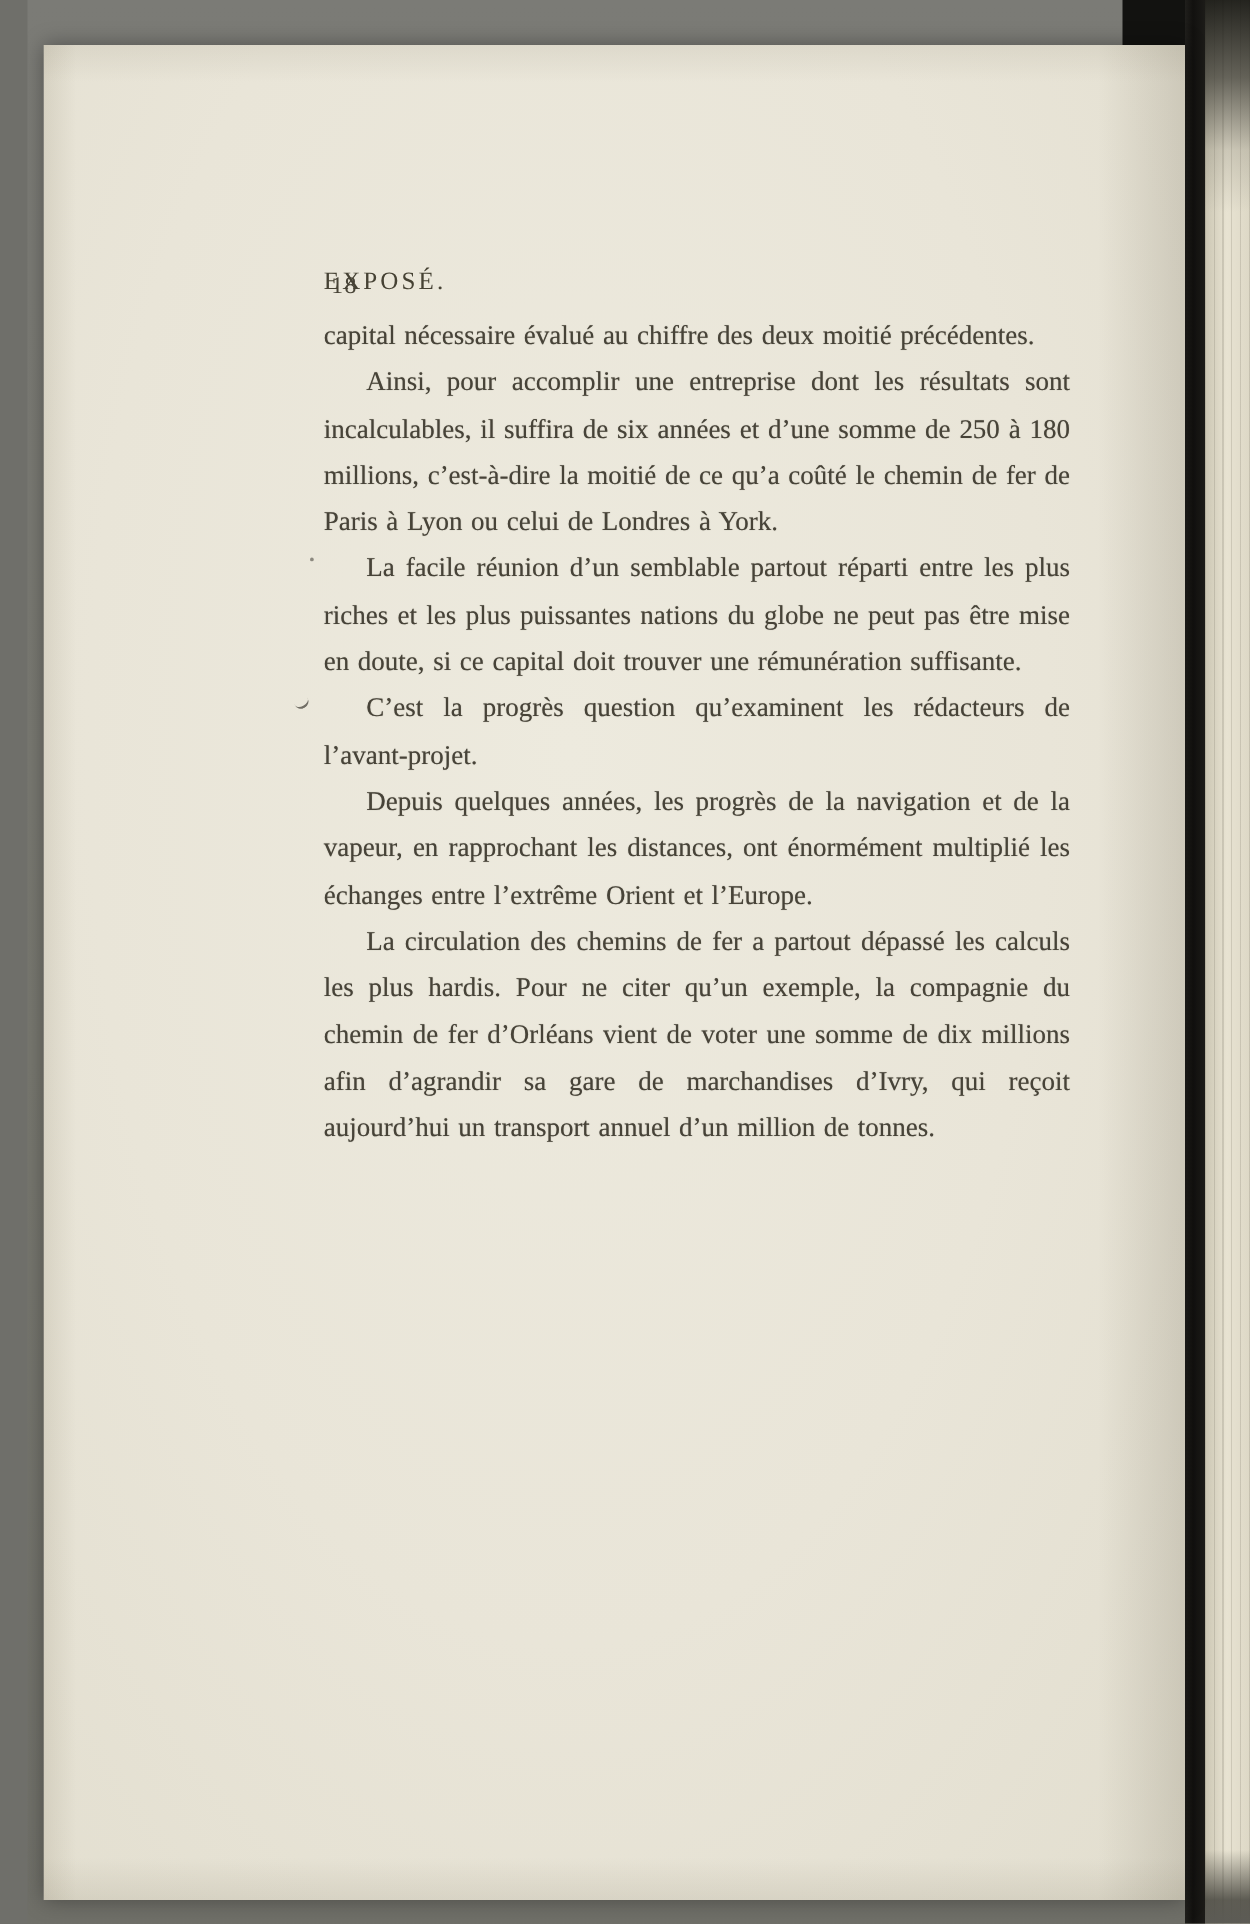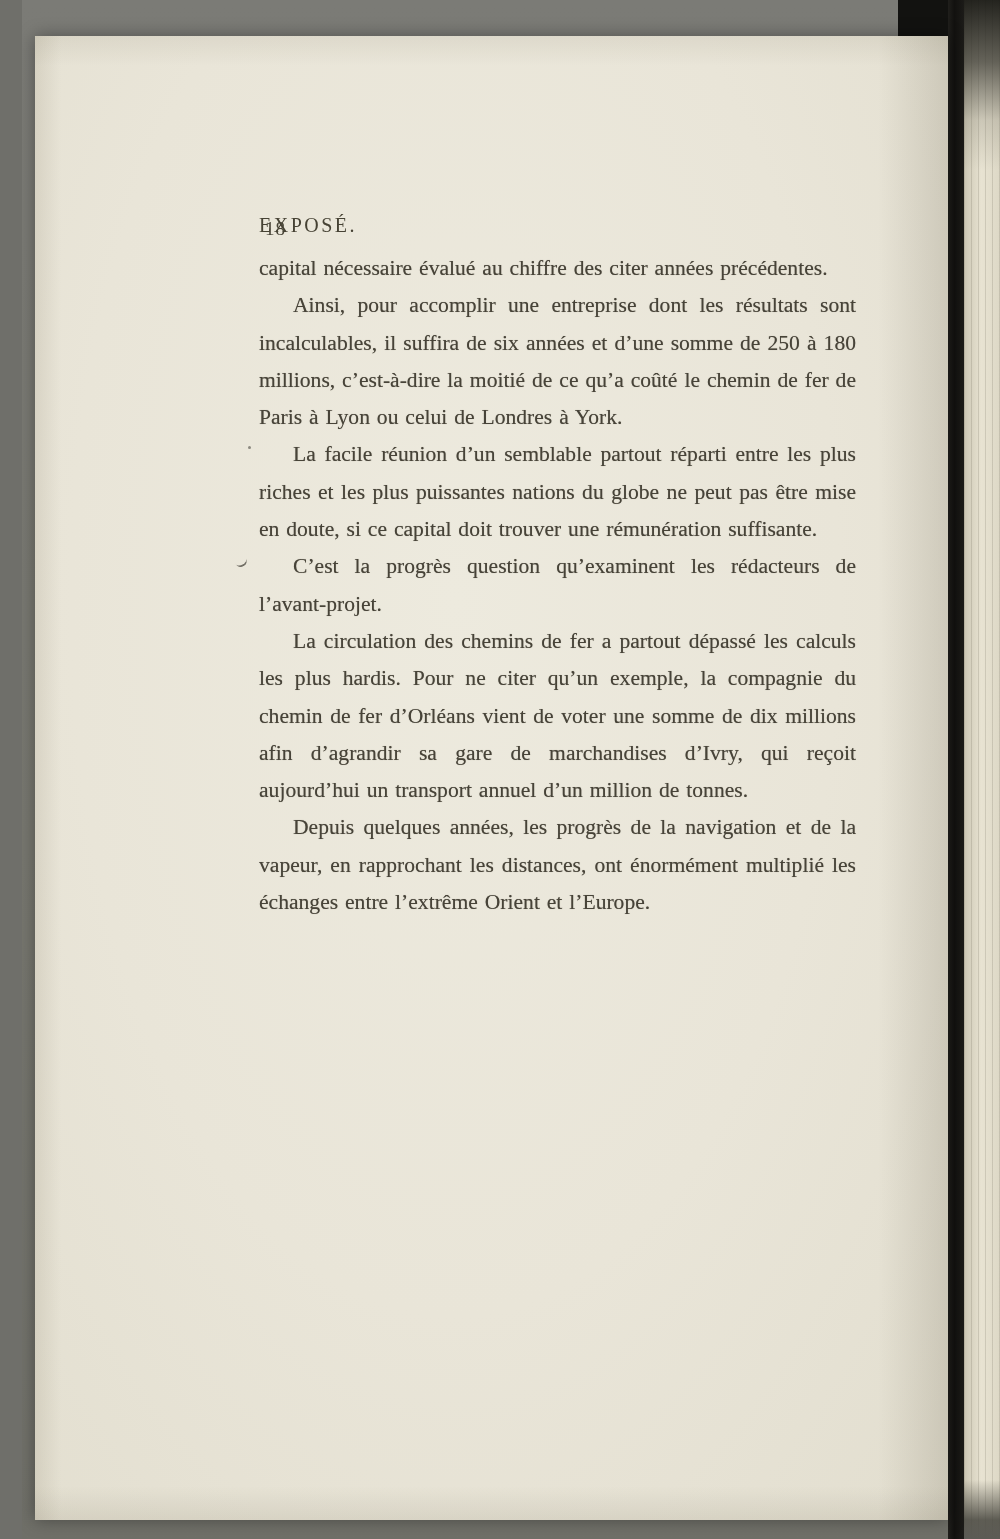--- a/index.html
+++ b/index.html
@@ -116,26 +116,26 @@
   <div class="next-page-edge"></div>
 
   <div class="page">
 
     <div class="running-head-row">
       <span class="page-number">18</span>
       <span class="running-head">EXPOSÉ.</span>
     </div>
 
     <div class="text-block">
-      <p class="para no-indent">capital nécessaire évalué au chiffre des citer années précédentes.</p>
+      <p class="para no-indent">capital nécessaire évalué au chiffre des deux moitié précédentes.</p>
       <p class="para">Ainsi, pour accomplir une entreprise dont les résultats sont incalculables, il suffira de six années et d’une somme de 250 à 180 millions, c’est-à-dire la moitié de ce qu’a coûté le chemin de fer de Paris à Lyon ou celui de Londres à York.</p>
       <p class="para">La facile réunion d’un semblable partout réparti entre les plus riches et les plus puissantes nations du globe ne peut pas être mise en doute, si ce capital doit trouver une rémunération suffisante.</p>
       <p class="para">C’est la progrès question qu’examinent les rédacteurs de l’avant-projet.</p>
+      <p class="para">Depuis quelques années, les progrès de la navigation et de la vapeur, en rapprochant les distances, ont énormément multiplié les échanges entre l’extrême Orient et l’Europe.</p>
       <p class="para">La circulation des chemins de fer a partout dépassé les calculs les plus hardis. Pour ne citer qu’un exemple, la compagnie du chemin de fer d’Orléans vient de voter une somme de dix millions afin d’agrandir sa gare de marchandises d’Ivry, qui reçoit aujourd’hui un transport annuel d’un million de tonnes.</p>
-      <p class="para">Depuis quelques années, les progrès de la navigation et de la vapeur, en rapprochant les distances, ont énormément multiplié les échanges entre l’extrême Orient et l’Europe.</p>
     </div>
 
     <div class="margin-mark"></div>
     <div class="margin-speck"></div>
 
   </div>
 
 </div>
 
 </body></html>

